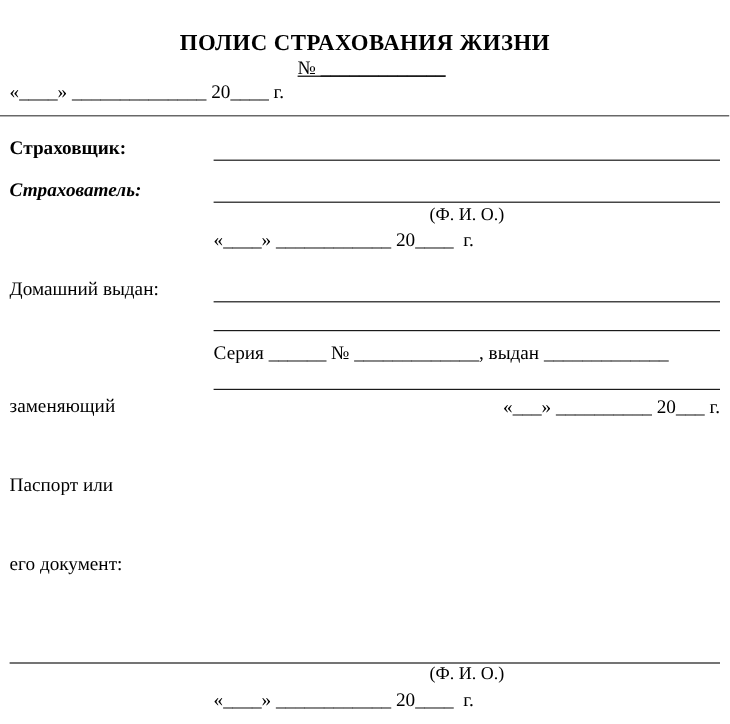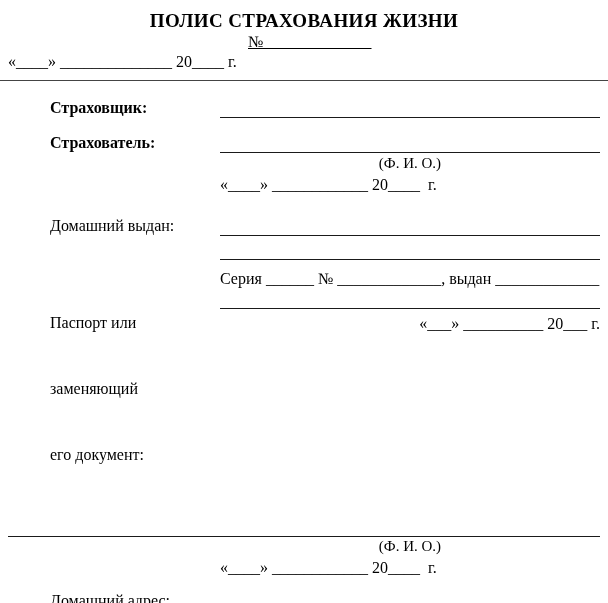--- a/index.html
+++ b/index.html
@@ -1,39 +1,39 @@
 <!DOCTYPE html>
 <html><head>
 <meta charset="utf-8">
 <style>
   html,body { margin:0; padding:0; background:#fff; }
   .doc {
     width:608px; height:603px; box-sizing:border-box;
     background:#ffffff; color:#000;
     font-family:"Liberation Serif","DejaVu Serif",serif;
     font-size:16px; line-height:22px;
-    padding:6px 8px; overflow:hidden; position:relative;
+    padding:22px 8px; overflow:hidden; position:relative;
   }
   .title {
     text-align:center; font-weight:bold; font-size:19px;
     letter-spacing:.4px; line-height:22px; padding-top:4px;
   }
   .num-row { margin:0 0 0 240px; line-height:20px; white-space:pre;text-decoration:underline; }
   .hdr-date { margin:0; line-height:20px; white-space:pre; }
   .divider { border:0; border-top:1px solid #444; margin:8px -8px 0 -8px; }
   .frow { display:flex; align-items:flex-start; }
-  .flabel { width:170px; flex:none; white-space:pre;margin-left:42px; }
+  .flabel { width:170px; flex:none; white-space:pre; }
   .fval { flex:1; min-width:0; }
   .bold { font-weight:bold; }
   .fline { border-bottom:1px solid #1a1a1a; height:20px; }
   .fline.h18 { height:18px; }
   .fio { text-align:center; font-size:15px; line-height:18px; height:18px; }
   .datetxt { white-space:pre; }
   .mt16 { margin-top:16px; }
-  .mt13 { margin-top:13px; }
+  .mt13 { margin-top:13px;font-style:italic; }
   .mt19 { margin-top:19px; }
   .mt11 { margin-top:11px; }
   .mt8  { margin-top:8px; }
   .mt6  { margin-top:6px; }
   .mt4  { margin-top:4px;text-align:right; }
   .mt2  { margin-top:2px; }
   .serline { white-space:pre; overflow:hidden; }
 </style>
 </head>
 <body>
@@ -79,22 +79,22 @@
   </div>
   <div class="frow mt2">
     <div class="flabel"></div>
     <div class="fval">
         <div class="fline"></div>
       </div>
   </div>
 
   <div class="frow mt8">
     <div class="flabel">
+      <div>заменяющий</div>
       <div>Паспорт или</div>
-      <div>заменяющий</div>
       <div>его документ:</div>
     </div>
     <div class="fval">
       <div class="serline">Серия ______ № _____________, выдан _____________</div>
       <div class="fline h18"></div>
       <div class="datetxt mt4">«___» __________ 20___ г.</div>
     </div>
   </div>
 
   <div class="frow mt6">

